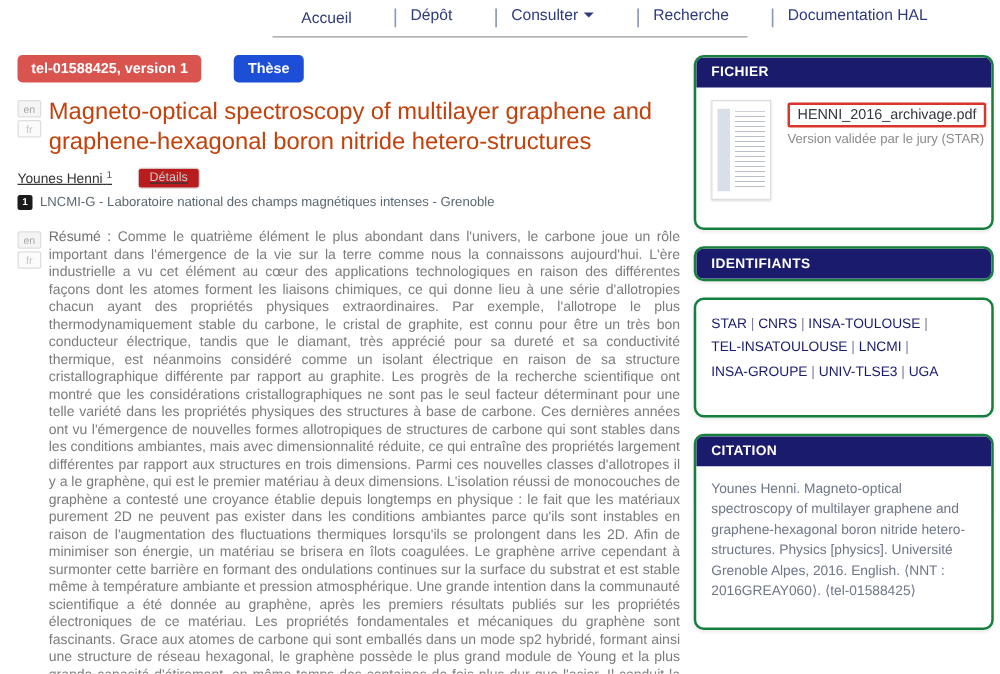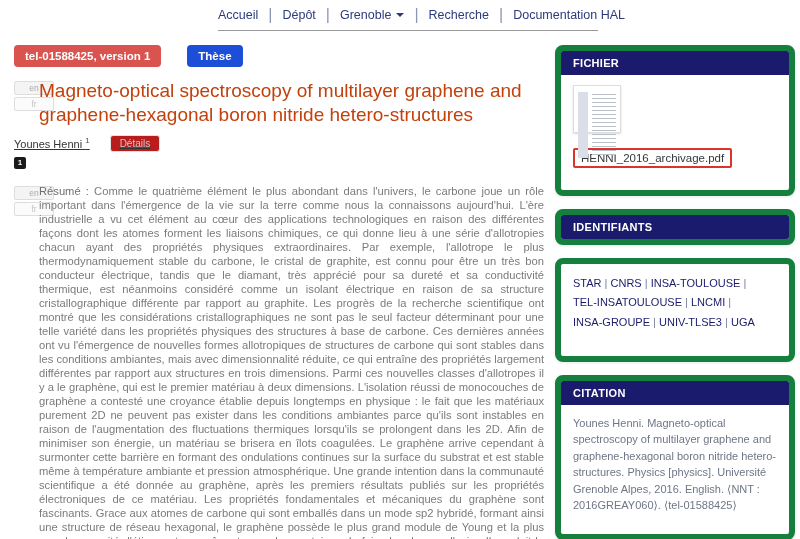--- a/index.html
+++ b/index.html
@@ -3,21 +3,21 @@
 <meta charset="utf-8">
 <style>
   * { margin:0; padding:0; box-sizing:border-box; }
   html,body { width:800px; height:539px; overflow:hidden; background:#fff;
               font-family:"Liberation Sans", sans-serif; }
 
   
   .topnav { width:380px; margin:0 auto; padding-top:5px; text-align:center;
             border-bottom:1px solid #9a9a9a; padding-bottom:6px; margin-left:218px; }
   .topnav ul { list-style:none; display:inline-flex; align-items:center; }
-  .topnav li { display:flex; align-items:center; }
+  .topnav li { display:flex; align-items:flex-start;margin-left:23px; }
   .topnav li + li::before { content:"|"; color:#8a97b5; margin:0 10px; font-weight:300; }
   .topnav a { text-decoration:none; color:#2d3a7c; font-size:12.5px; white-space:nowrap;
               display:inline-flex; align-items:center; }
   .caret { width:0; height:0; border-left:4px solid transparent; border-right:4px solid transparent;
            border-top:4px solid #2d3a7c; margin-left:5px; display:inline-block; }
 
   
   .container { display:flex; padding:14px 5px 0 14px; gap:11px; }
   .main { width:530px; flex:0 0 530px; }
   .sidebar { width:240px; flex:0 0 240px; }
@@ -25,46 +25,46 @@
   
   .badges { display:flex; gap:26px; align-items:center; }
   .badge { border-radius:4px; color:#fff; font-size:11.5px; font-weight:bold;
            padding:5px 11px; display:inline-block; }
   .badge-id { background:#d9534f; }
   .badge-type { background:#1d4ed8; }
 
   
   .title-row { display:flex; margin-top:12px; gap:5px; }
   .lang-tabs { width:20px; flex:0 0 20px; display:flex; flex-direction:column; gap:2px; padding-top:2px; }
-  .lang-tab { width:40px; height:14px; font-size:8.5px; color:#aaa; background:#f4f4f4;
+  .lang-tab { width:19px; height:14px; font-size:8.5px; color:#aaa; background:#f4f4f4;
               border:1px solid #ddd; border-radius:2px; text-align:center; line-height:12px; }
   .lang-tab.inactive { background:#fbfbfb; color:#c4c4c4; }
   h1.title { font-size:19px; font-weight:400; color:#c2410c; line-height:1.25; }
 
   
   .author-row { margin-top:8px; font-size:11px; color:#333; display:flex; align-items:center; gap:20px;text-decoration:underline; }
   .author-name sup { font-size:8px; color:#555; }
   .details-btn { font-size:10px; color:#c9c9c9; background:#b91c1c; border:1px solid #e2e2e2;
                  border-radius:3px; padding:2px 9px; }
   .affil-row { margin-top:5px; display:flex; align-items:center; gap:6px; }
   .affil-badge { background:#1b1b1b; color:#fff; font-size:8px; font-weight:bold;
                  width:12px; height:12px; line-height:12px; text-align:center; border-radius:2px; }
   .affil-text { font-size:10.5px; color:#5b6770; }
 
   
   .abstract-row { display:flex; margin-top:15px; gap:5px; }
   .abstract { flex:1; font-size:11.2px; line-height:14px; color:#7b7b7b; text-align:justify; }
   .abstract .abs-label { color:#6e6e6e; }
 
   
-  .panel { border:6px solid #15803d; border-radius:8px; margin-bottom:13px; background:#fff;
+  .panel { border:2px solid #15803d; border-radius:8px; margin-bottom:13px; background:#fff;
            box-shadow:0 1px 3px rgba(0,0,0,.09); overflow:hidden; }
   .panel-header { background:#1b1b6d; color:#fff; font-size:11px; font-weight:bold;
                   padding:6px 12px; letter-spacing:.3px; }
-  .panel-body { padding:10px 12px; font-size:11px; color:#555;flex-direction:column; }
+  .panel-body { padding:10px 12px; font-size:11px; color:#555; }
 
   
   .fichier-body { display:flex; gap:13px; padding-bottom:22px; }
   .thumb { width:48px; height:80px; background:#fff; border:1px solid #ddd;
            box-shadow:0 1px 2px rgba(0,0,0,.15); position:relative; flex:0 0 48px; }
   .thumb-strip { position:absolute; left:4px; top:6px; width:10px; height:66px; background:#d9dee8; }
   .thumb-lines { position:absolute; left:18px; top:8px; right:4px; height:62px;
                  background:repeating-linear-gradient(to bottom,#b9bec7 0,#b9bec7 1px,transparent 1px,transparent 4px); }
   .file-meta { padding-top:2px; }
   .file-link { display:inline-block; border:2px solid #d9352a; border-radius:2px; padding:2px 6px;
@@ -89,21 +89,21 @@
 <nav class="topnav">
   <ul>
     <li>
         <a href="#">Accueil</a>
       </li>
     <li>
         <a href="#">Dépôt</a>
       </li>
     <li>
         <a href="#">
-          <span>Grenoble</span>
+          <span>Consulter</span>
           <span class="caret"></span>
         </a>
       </li>
     <li>
         <a href="#">Recherche</a>
       </li>
     <li>
         <a href="#">Documentation HAL</a>
       </li>
   </ul>
@@ -126,20 +126,21 @@
       <h1 class="title">Magneto-optical spectroscopy of multilayer graphene and graphene-hexagonal boron nitride hetero-structures</h1>
     </div>
 
     <div class="author-row">
       <span class="author-name"><span>Younes Henni</span>&nbsp;<sup>1</sup></span>
       <span class="details-btn">Détails</span>
     </div>
 
     <div class="affil-row">
       <span class="affil-badge">1</span>
+      <span class="affil-text">LNCMI-G - Laboratoire national des champs magnétiques intenses - Grenoble</span>
     </div>
 
     <div class="abstract-row">
       <div class="lang-tabs">
         <div class="lang-tab">en</div>
         <div class="lang-tab inactive">fr</div>
       </div>
       <p class="abstract"><span class="abs-label">Résumé :</span> <span>Comme le quatrième élément le plus abondant dans l'univers, le carbone joue un rôle important dans l'émergence de la vie sur la terre comme nous la connaissons aujourd'hui. L'ère industrielle a vu cet élément au cœur des applications technologiques en raison des différentes façons dont les atomes forment les liaisons chimiques, ce qui donne lieu à une série d'allotropies chacun ayant des propriétés physiques extraordinaires. Par exemple, l'allotrope le plus thermodynamiquement stable du carbone, le cristal de graphite, est connu pour être un très bon conducteur électrique, tandis que le diamant, très apprécié pour sa dureté et sa conductivité thermique, est néanmoins considéré comme un isolant électrique en raison de sa structure cristallographique différente par rapport au graphite. Les progrès de la recherche scientifique ont montré que les considérations cristallographiques ne sont pas le seul facteur déterminant pour une telle variété dans les propriétés physiques des structures à base de carbone. Ces dernières années ont vu l'émergence de nouvelles formes allotropiques de structures de carbone qui sont stables dans les conditions ambiantes, mais avec dimensionnalité réduite, ce qui entraîne des propriétés largement différentes par rapport aux structures en trois dimensions. Parmi ces nouvelles classes d'allotropes il y a le graphène, qui est le premier matériau à deux dimensions. L'isolation réussi de monocouches de graphène a contesté une croyance établie depuis longtemps en physique : le fait que les matériaux purement 2D ne peuvent pas exister dans les conditions ambiantes parce qu'ils sont instables en raison de l'augmentation des fluctuations thermiques lorsqu'ils se prolongent dans les 2D. Afin de minimiser son énergie, un matériau se brisera en îlots coagulées. Le graphène arrive cependant à surmonter cette barrière en formant des ondulations continues sur la surface du substrat et est stable même à température ambiante et pression atmosphérique. Une grande intention dans la communauté scientifique a été donnée au graphène, après les premiers résultats publiés sur les propriétés électroniques de ce matériau. Les propriétés fondamentales et mécaniques du graphène sont fascinants. Grace aux atomes de carbone qui sont emballés dans un mode sp2 hybridé, formant ainsi une structure de réseau hexagonal, le graphène possède le plus grand module de Young et la plus grande capacité d'étirement, en même temps des centaines de fois plus dur que l'acier. Il conduit la chaleur et l'électricité de manière très efficace. L'aspect le plus fascinant à propos du graphène est surement la nature de ses porteurs de charge à basse énergie. En effet, le graphène présente des bandes d'énergie linéaires au point de neutralité de charge, donnant aux porteurs de charge une nature relativiste. De nombreux phénomènes observés dans ce matériau sont des conséquences de la nature relativiste de ses porteurs. Transport balistique, conductivité optique universelle, absence de rétrodiffusion, et une nouvelle classe d'effet Hall quantique sont de bons exemples de phénomènes nouvellement découverts dans ce matériau. Il est cependant encore trop tôt pour affirmer que toutes les propriétés physiques du graphene sont bien comprises. Dans cette thèse, nous avons mené des expériences de spectroscopie magnéto-Raman pour répondre à certaines des questions ouvertes dans la physique du graphène, notamment l'effet de couplage de Coulomb sur le spectre d'énergie du graphène, et le changement dans les propriétés physiques du graphène multicouche en fonction de sa cristallographie. Nos echantillions ont été soumis à de forts champs magnétiques, appliqués perpendiculairement aux plans atomiques. Le spectre d'excitation sous champ magnétique montre un couplage entre ces excitations et les modes de vibratoires. Cette approche expérimentale permet de remonter à la structure de bande du graphene en champs nul, ainsi que de nombreuses autres propriétés du matériau.</span></p>
     </div>
 
@@ -149,20 +150,21 @@
 
     <div class="panel">
       <div class="panel-header">FICHIER</div>
       <div class="panel-body fichier-body">
         <div class="thumb">
           <div class="thumb-strip"></div>
           <div class="thumb-lines"></div>
         </div>
         <div class="file-meta">
           <a href="#" class="file-link">HENNI_2016_archivage.pdf</a>
+          <div class="file-note">Version validée par le jury (STAR)</div>
         </div>
       </div>
     </div>
 
     <div class="panel">
       <div class="panel-header">IDENTIFIANTS</div>
     </div>
 
     <div class="panel">
       <div class="panel-body coll-body">

